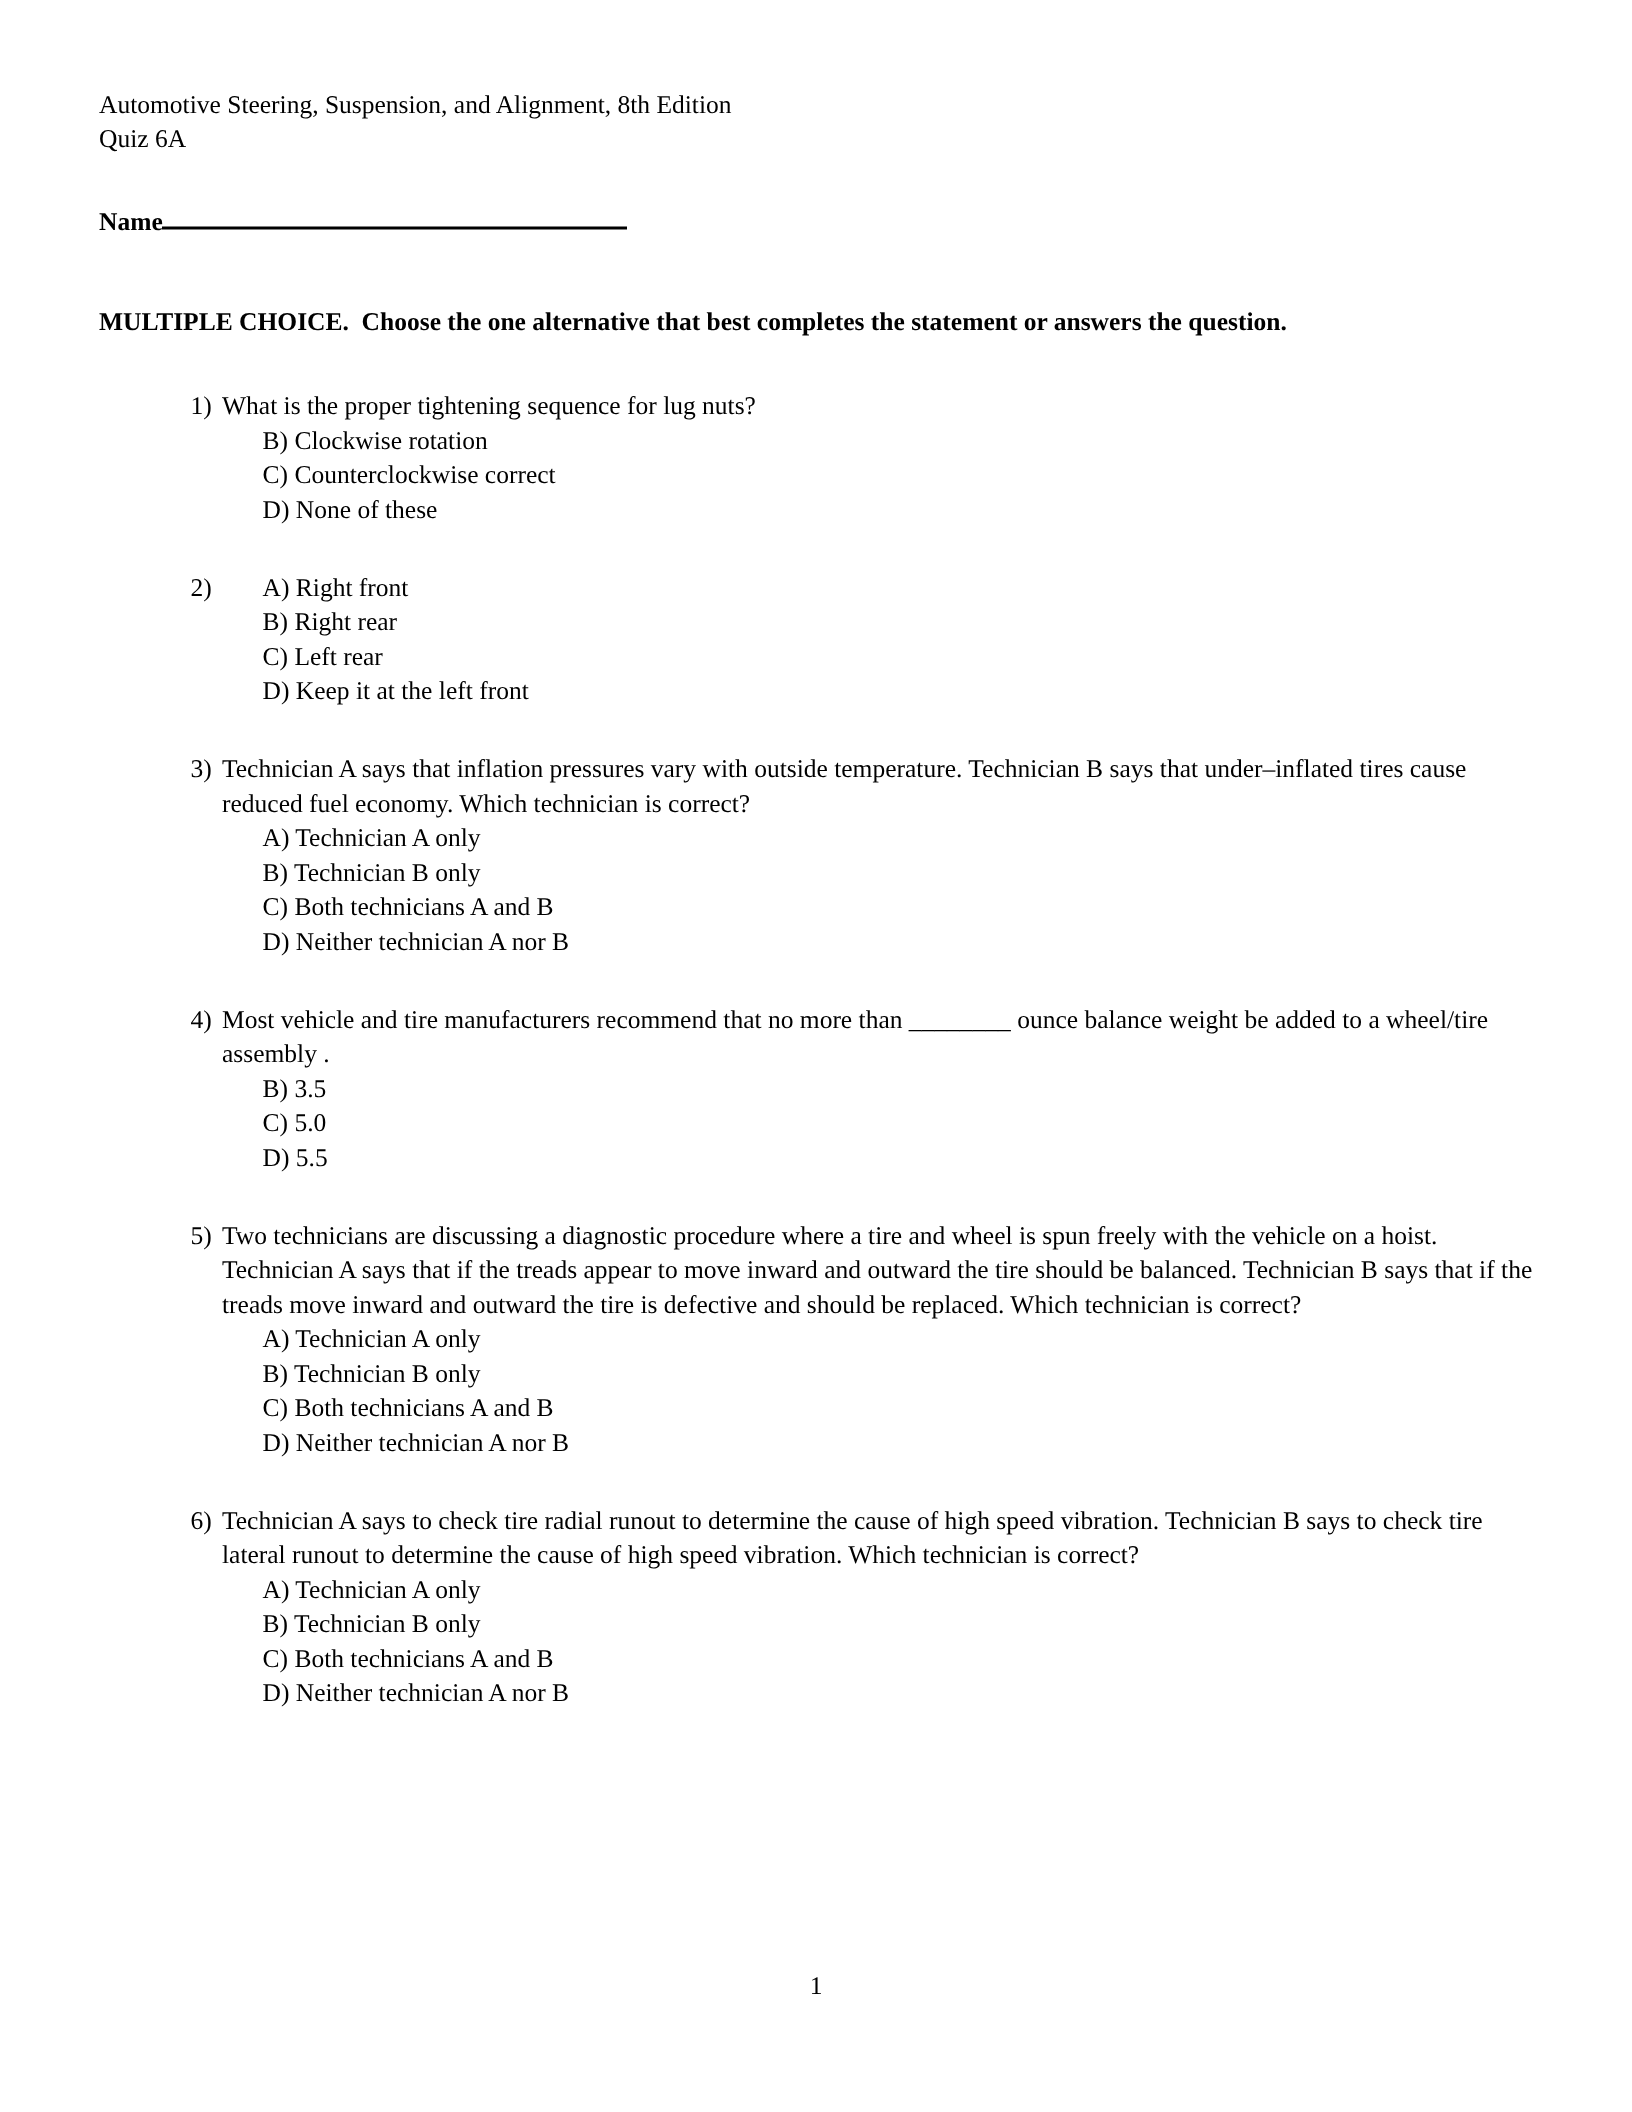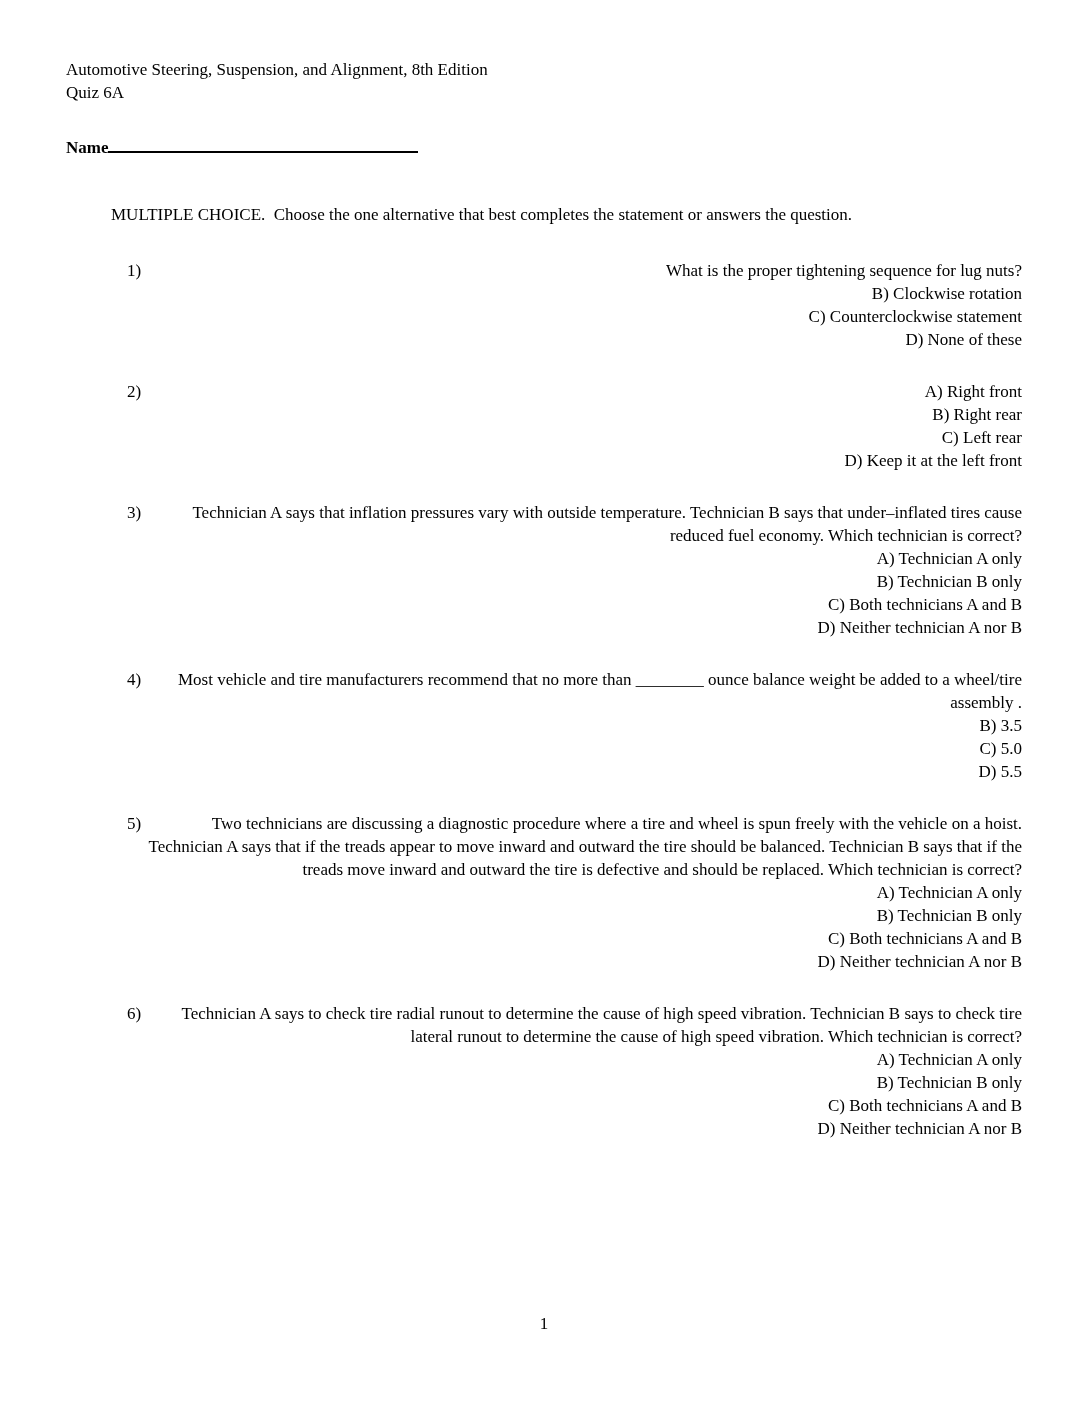--- a/index.html
+++ b/index.html
@@ -21,33 +21,32 @@
   .name-row { margin-top: 30px; font-weight: bold; }
   .name-line {
     display: inline-block;
     width: 310px;
     height: 17px;
     border-bottom: 2px solid #000;
     vertical-align: baseline;
   }
   .mc-heading {
     margin-top: 44px;
-    font-weight: normal;
+    font-weight: bold;
     white-space: pre-wrap;
-    margin-left: 45px;
   }
   .questions {
     margin-top: 33px;
     margin-left: 61px;
     width: 895px;
   }
   .question { display: flex; }
   .question + .question { margin-top: 29px; }
   .qnum { width: 21px; flex: none; }
-  .qbody { flex: 1; text-align: right; }
+  .qbody { flex: 1; }
   .options { padding-left: 27px; }
   .option { }
   .page-number {
     position: absolute;
     left: 0; right: 0;
     bottom: 73px;
     text-align: center;
   }
 </style>
 </head>
@@ -67,21 +66,21 @@
   <div class="mc-heading">MULTIPLE CHOICE.  Choose the one alternative that best completes the statement or answers the question.</div>
 
   <div class="questions">
 
     <div class="question">
       <span class="qnum">1)</span>
       <div class="qbody">
         <div class="stem">What is the proper tightening sequence for lug nuts?</div>
         <div class="options">
           <div class="option">B) Clockwise rotation</div>
-          <div class="option">C) Counterclockwise statement</div>
+          <div class="option">C) Counterclockwise correct</div>
           <div class="option">D) None of these</div>
         </div>
       </div>
     </div>
 
     <div class="question">
       <span class="qnum">2)</span>
       <div class="qbody">
         <div class="options">
           <div class="option">A) Right front</div>

